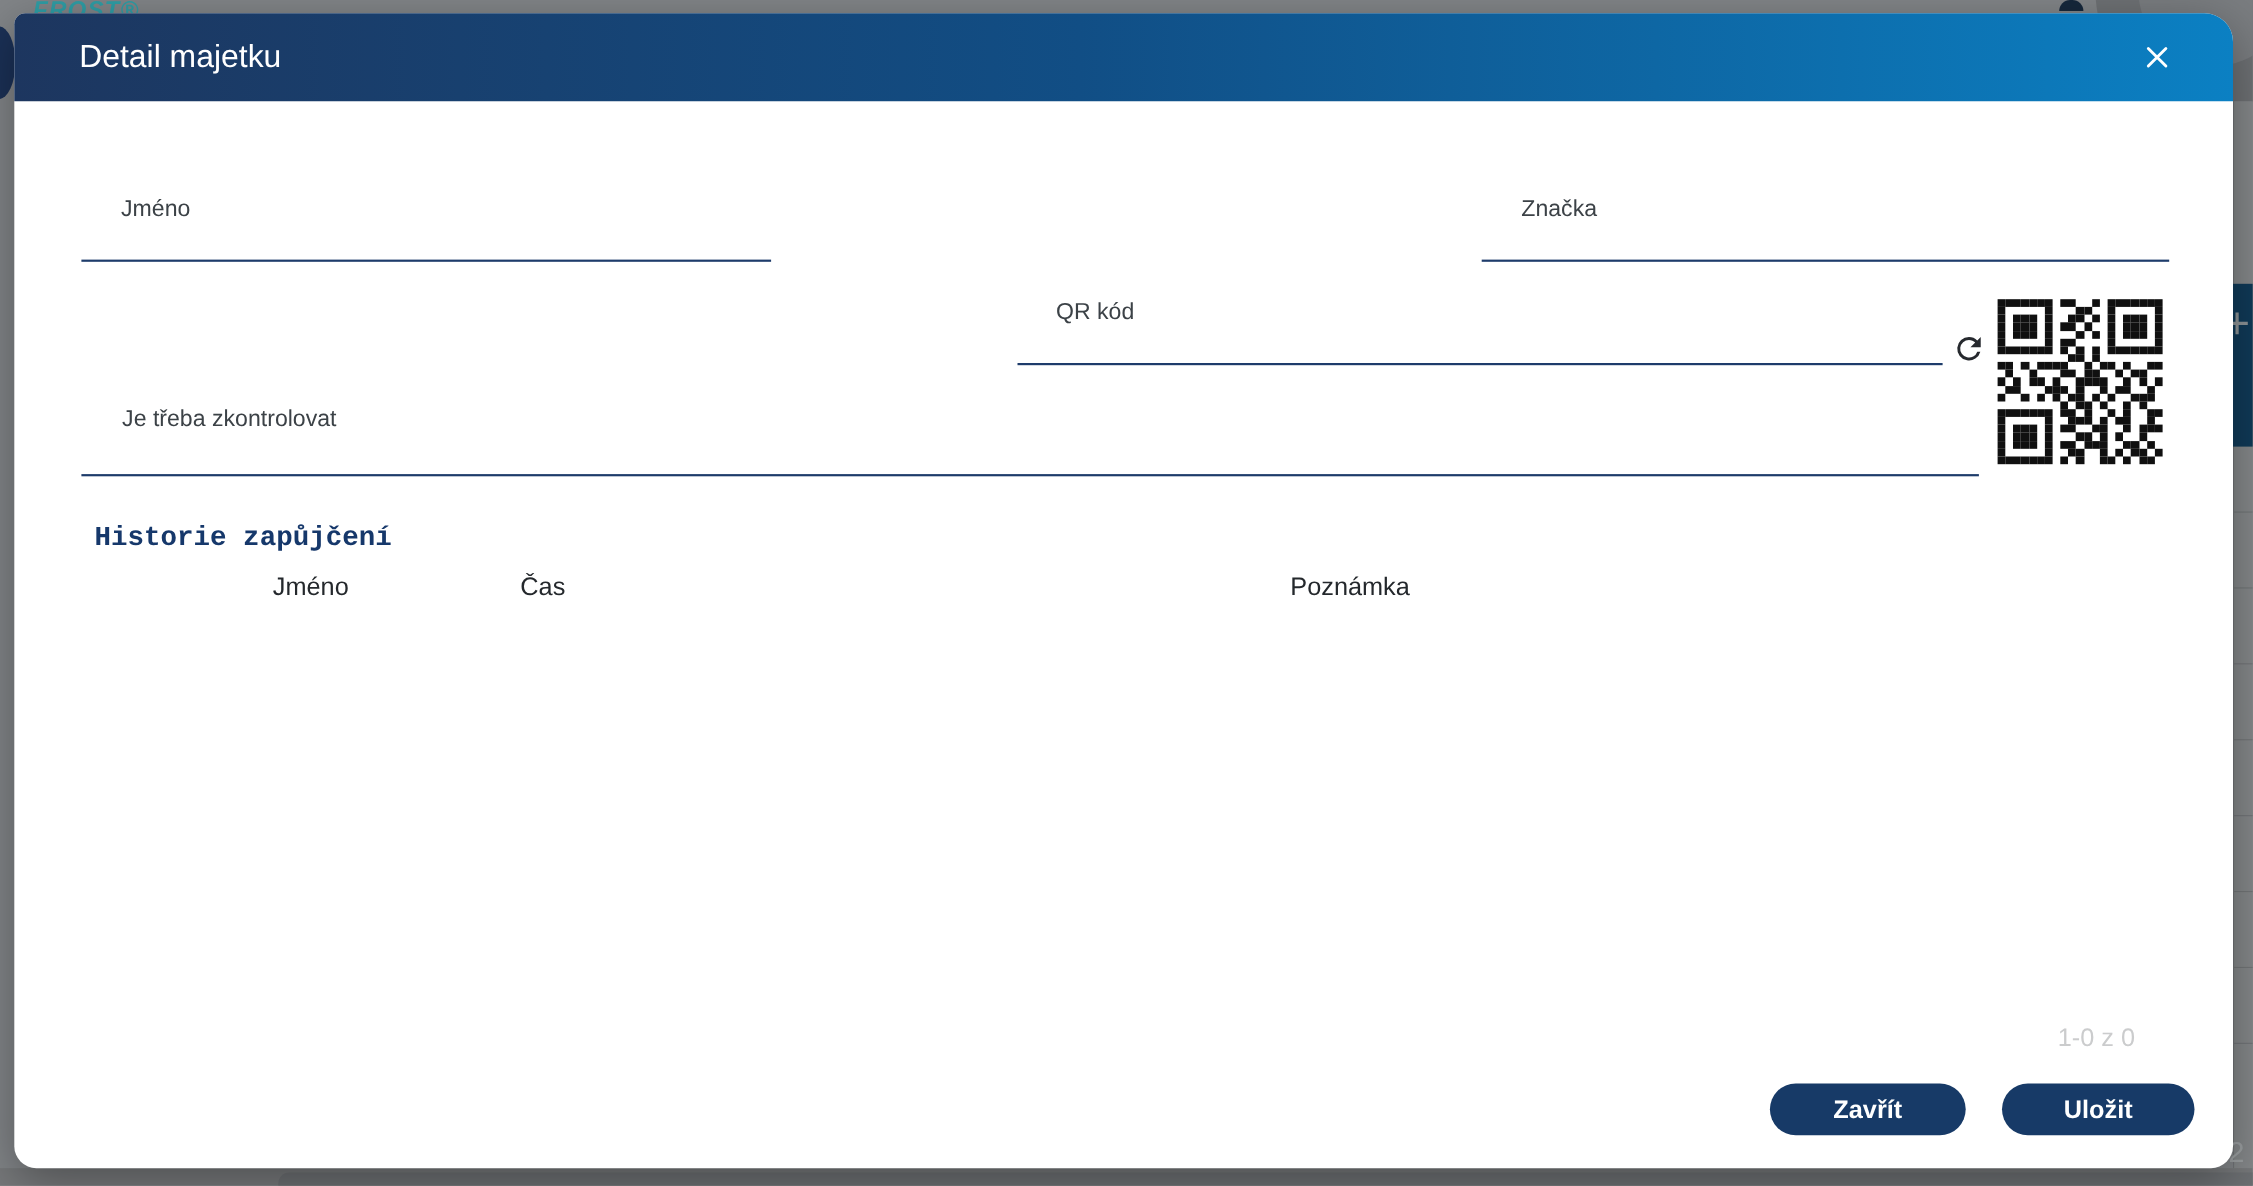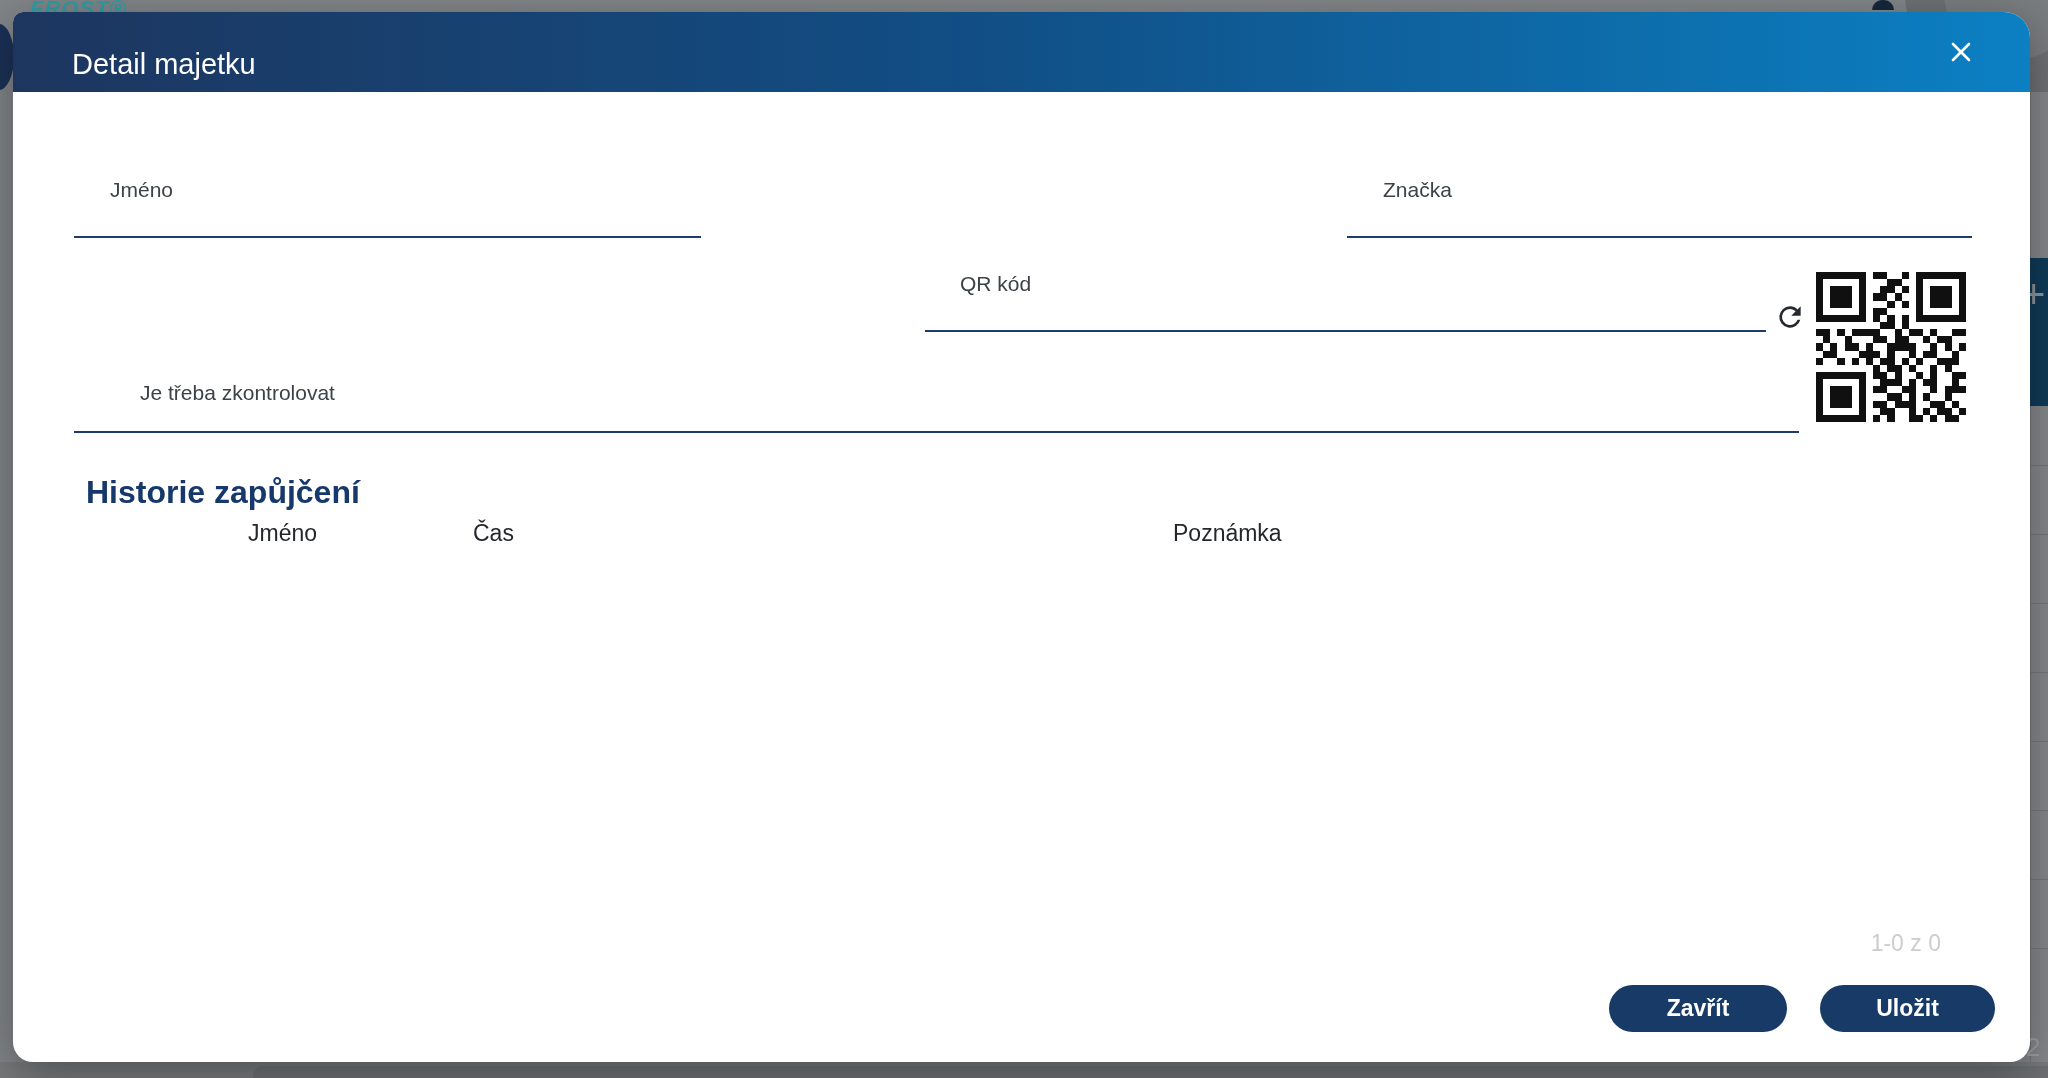--- a/index.html
+++ b/index.html
@@ -28,21 +28,21 @@
   
   #modal{
     left:13px;top:12px;width:2017px;height:1050px;background:#ffffff;
     border-radius:10px 26px 20px 20px;box-shadow:0 12px 45px rgba(0,0,0,.35);
   }
   #modal-header{
     left:0;top:0;width:100%;height:80px;
     background:linear-gradient(to right,#1d365f 0%,#114e85 48%,#0b80c3 100%);
     border-radius:10px 26px 0 0;
   }
-  #modal-title{left:59px;top:12px;height:80px;line-height:80px;color:#ffffff;font-size:29px;font-weight:400;}
+  #modal-title{left:59px;top:0;height:80px;line-height:80px;color:#ffffff;font-size:29px;font-weight:400;}
   #close-btn{left:1925px;top:18px;width:46px;height:46px;background:transparent;border:none;cursor:pointer;padding:0;}
 
   
   .field{border-bottom:2px solid #1e3c6b;}
   .field-label{position:absolute;color:#3c4247;font-size:21px;}
   .field input{
     position:absolute;left:36px;right:36px;bottom:4px;height:30px;border:none;outline:none;
     background:transparent;font-size:22px;color:#222;font-family:inherit;
   }
   #f-jmeno {left:61px; top:150px;width:627px;height:74px;}
@@ -55,21 +55,21 @@
   .lbl-high{left:36px;top:2px;}
   .dd-arrow{position:absolute;right:16px;bottom:14px;width:0;height:0;
     border-left:10px solid transparent;border-right:10px solid transparent;border-top:12px solid #6f6f6f;}
 
   #refresh-btn{left:1759px;top:288px;width:36px;height:36px;background:transparent;border:none;cursor:pointer;padding:0;}
 
   #qr-code{left:1803px;top:260px;width:150px;height:150px;background:#fff;
     display:grid;grid-template-columns:repeat(21,1fr);grid-template-rows:repeat(21,1fr);}
   .qm{background:#101010;}
 
-  #history-heading{left:73px;top:462px;color:#16386b;font-size:32px;font-weight:bold;}
+  #history-heading{left:73px;top:462px;color:#16386b;font-size:25px;font-weight:bold;font-family:Liberation Mono, monospace;}
   .th{position:absolute;top:508px;color:#24282c;font-size:23px;}
   #th-jmeno{left:235px;} #th-cas{left:460px;} #th-poznamka{left:1160px;}
 
   #pagination{right:89px;top:918px;color:#cbcccd;font-size:23px;}
 
   .pill-btn{
     position:absolute;top:973px;height:47px;border:none;border-radius:24px;cursor:pointer;
     background:#173a67;color:#ffffff;font-size:23px;font-weight:bold;font-family:inherit;
   }
   #btn-close{left:1596px;width:178px;}
@@ -575,21 +575,21 @@
       <div class="qm"></div>
       <div></div>
       <div class="qm"></div>
       <div></div>
       <div class="qm"></div>
       <div class="qm"></div>
       <div></div>
     </div>
 
   <div id="f-check" class="abs field">
-    <span class="field-label" style="left:37px;top:24px;margin-left:29px;">Je třeba zkontrolovat</span>
+    <span class="field-label" style="left:37px;top:12px;">Je třeba zkontrolovat</span>
     <input type="text" aria-label="Je třeba zkontrolovat" style="">
   </div>
 
   <div id="history-heading" class="abs">Historie zapůjčení</div>
   <div class="th" id="th-jmeno">Jméno</div>
   <div class="th" id="th-cas">Čas</div>
   <div class="th" id="th-poznamka">Poznámka</div>
 
   <div id="pagination" class="abs">1-0 z 0</div>
 

